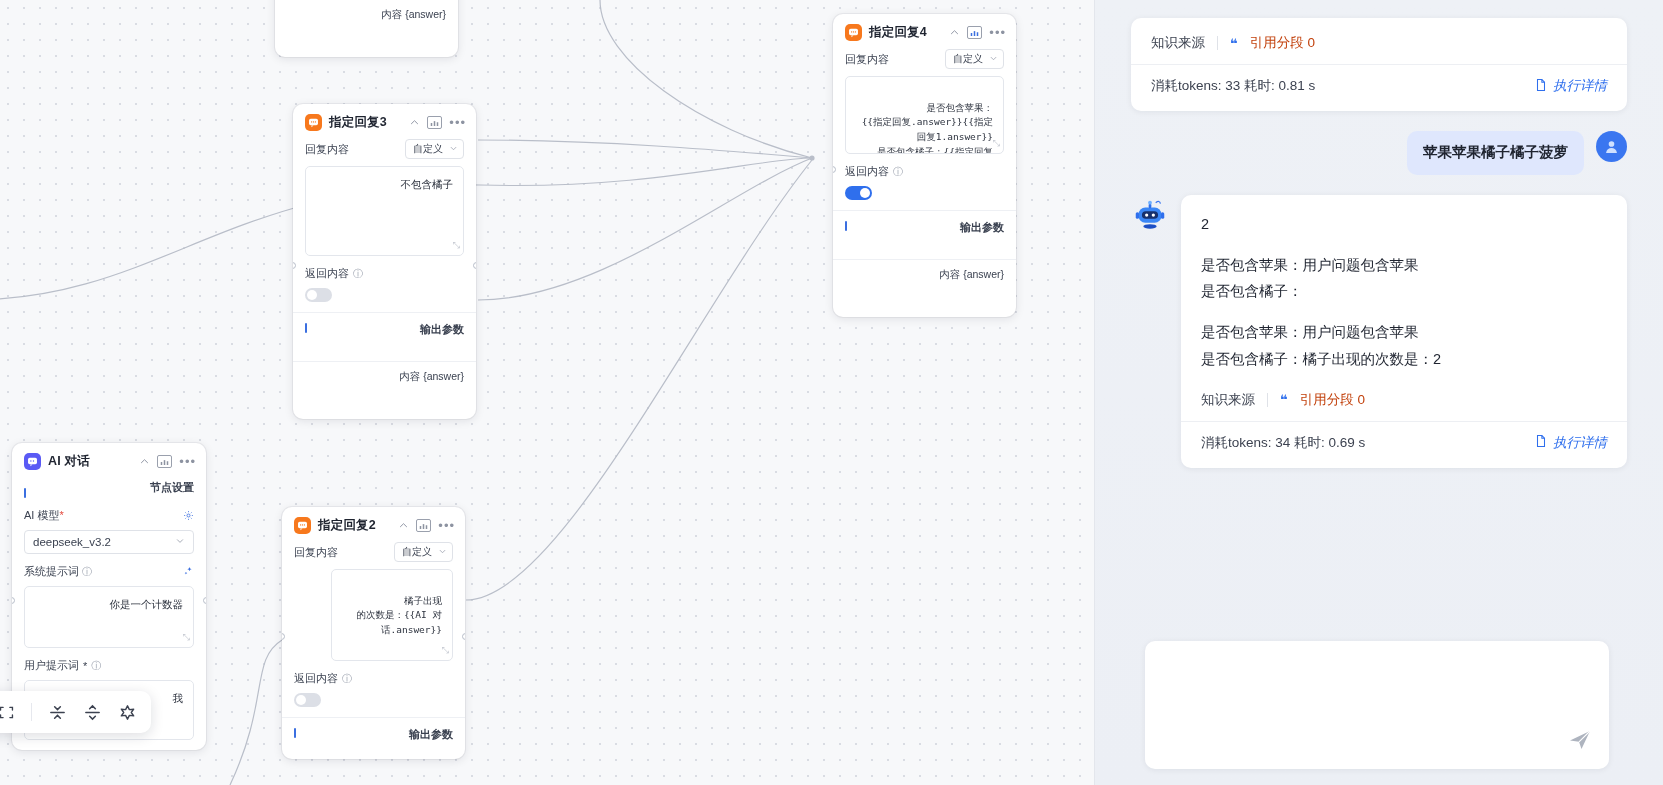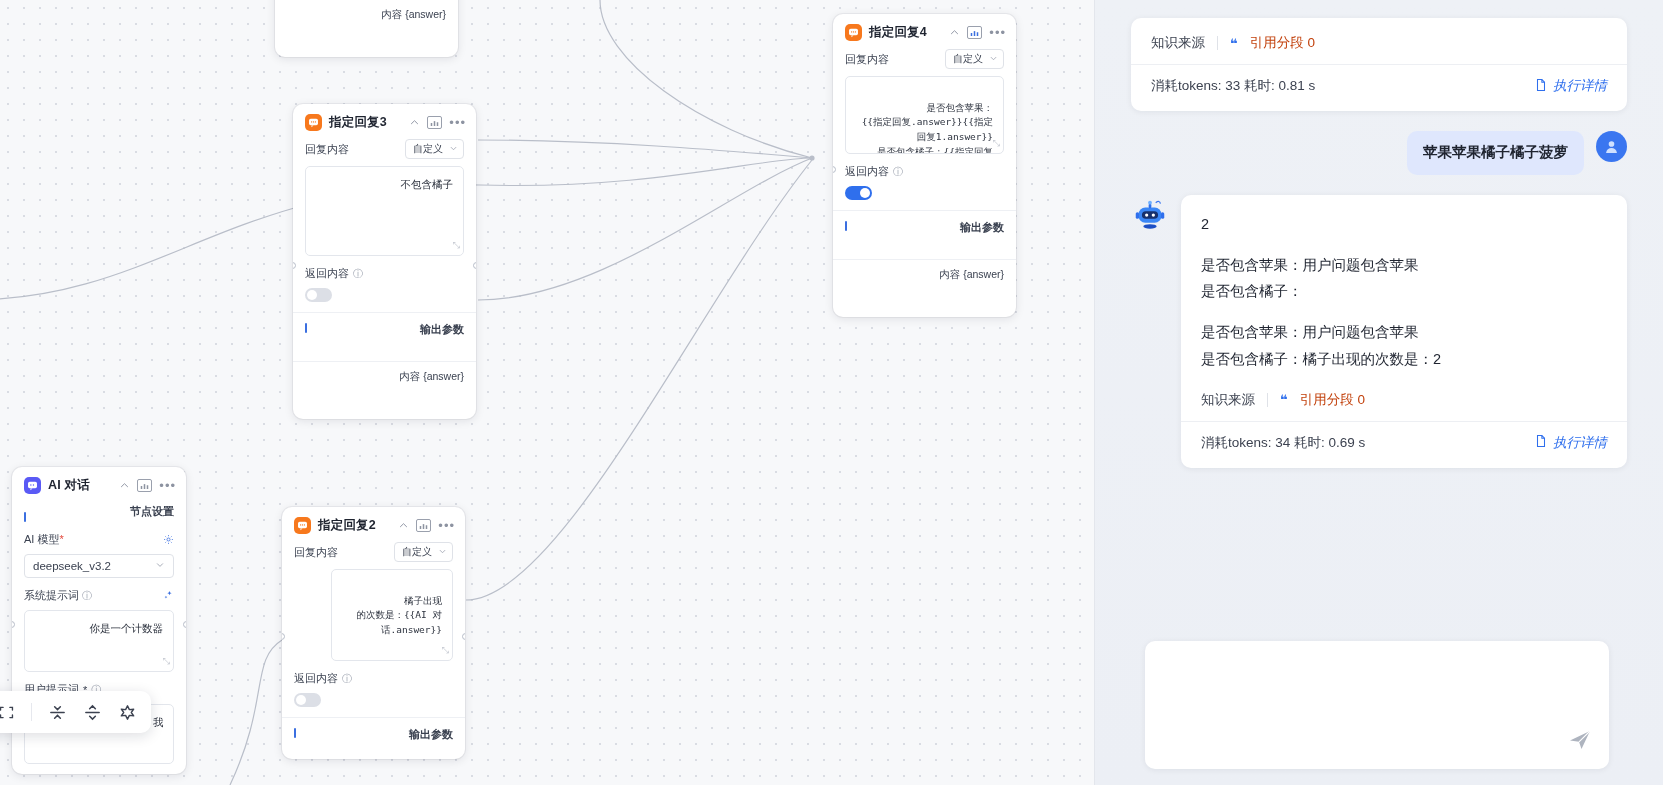--- a/index.html
+++ b/index.html
@@ -312,21 +312,21 @@
           <span class="info">ⓘ</span>
         </div>
         <div class="toggle on"></div>
         <div class="section-divider"></div>
         <div class="section-title">输出参数</div>
         <div class="param-row">内容 {answer}</div>
       </div>
       <span class="dot-port" style="left:-4px;"></span>
     </div>
 
-    <div class="node" style="left:12px; top:467px; width:174px;">
+    <div class="node" style="left:12px; top:443px; width:194px;">
       <div class="node-head">
         <span class="node-icon purple">
           <svg width="11" height="11" viewBox="0 0 16 16">
               <rect x="1.5" y="2.5" width="13" height="9.5" rx="2.5" fill="#fff"></rect>
               <path d="M5 12.5 L5 15 L8 12.5 Z" fill="#fff"></path>
               <circle cx="5.6" cy="7.2" r="1" fill="#5a5af5"></circle>
               <circle cx="9.4" cy="7.2" r="1" fill="#5a5af5"></circle>
             </svg>
         </span>
         <span class="node-title">AI 对话</span>

